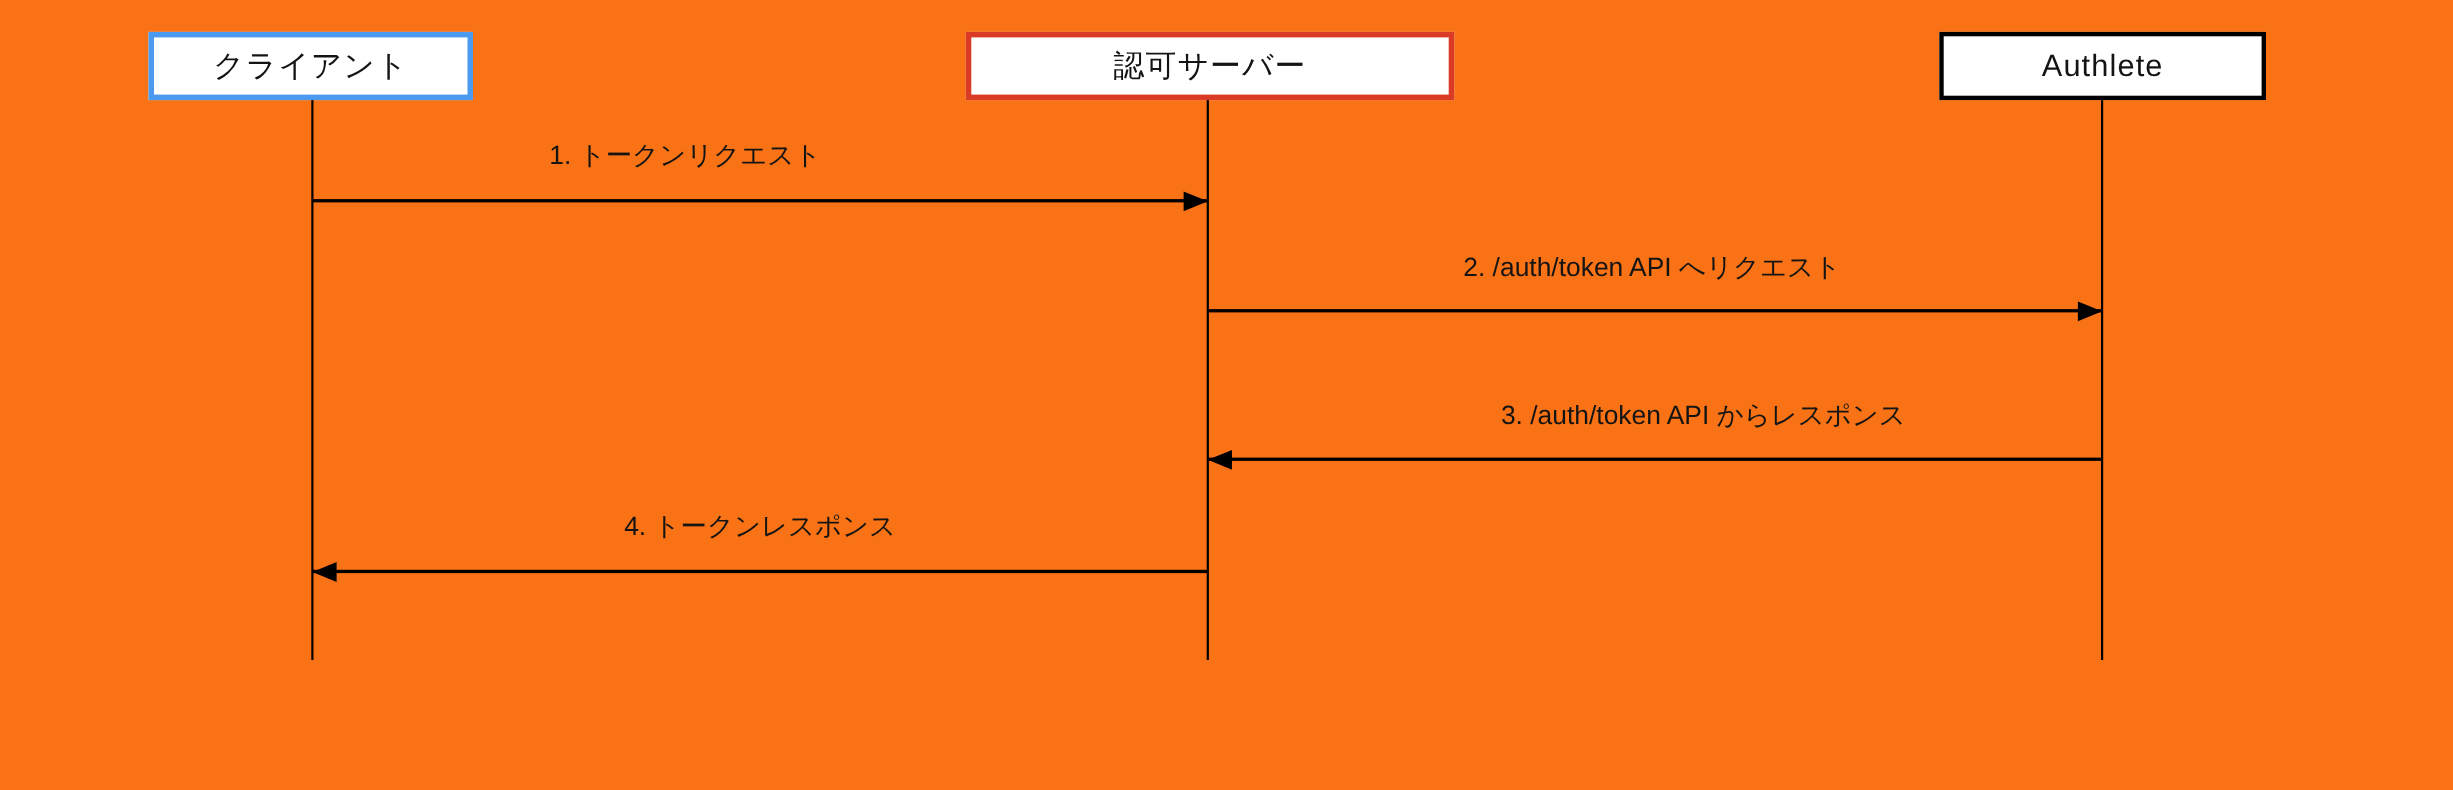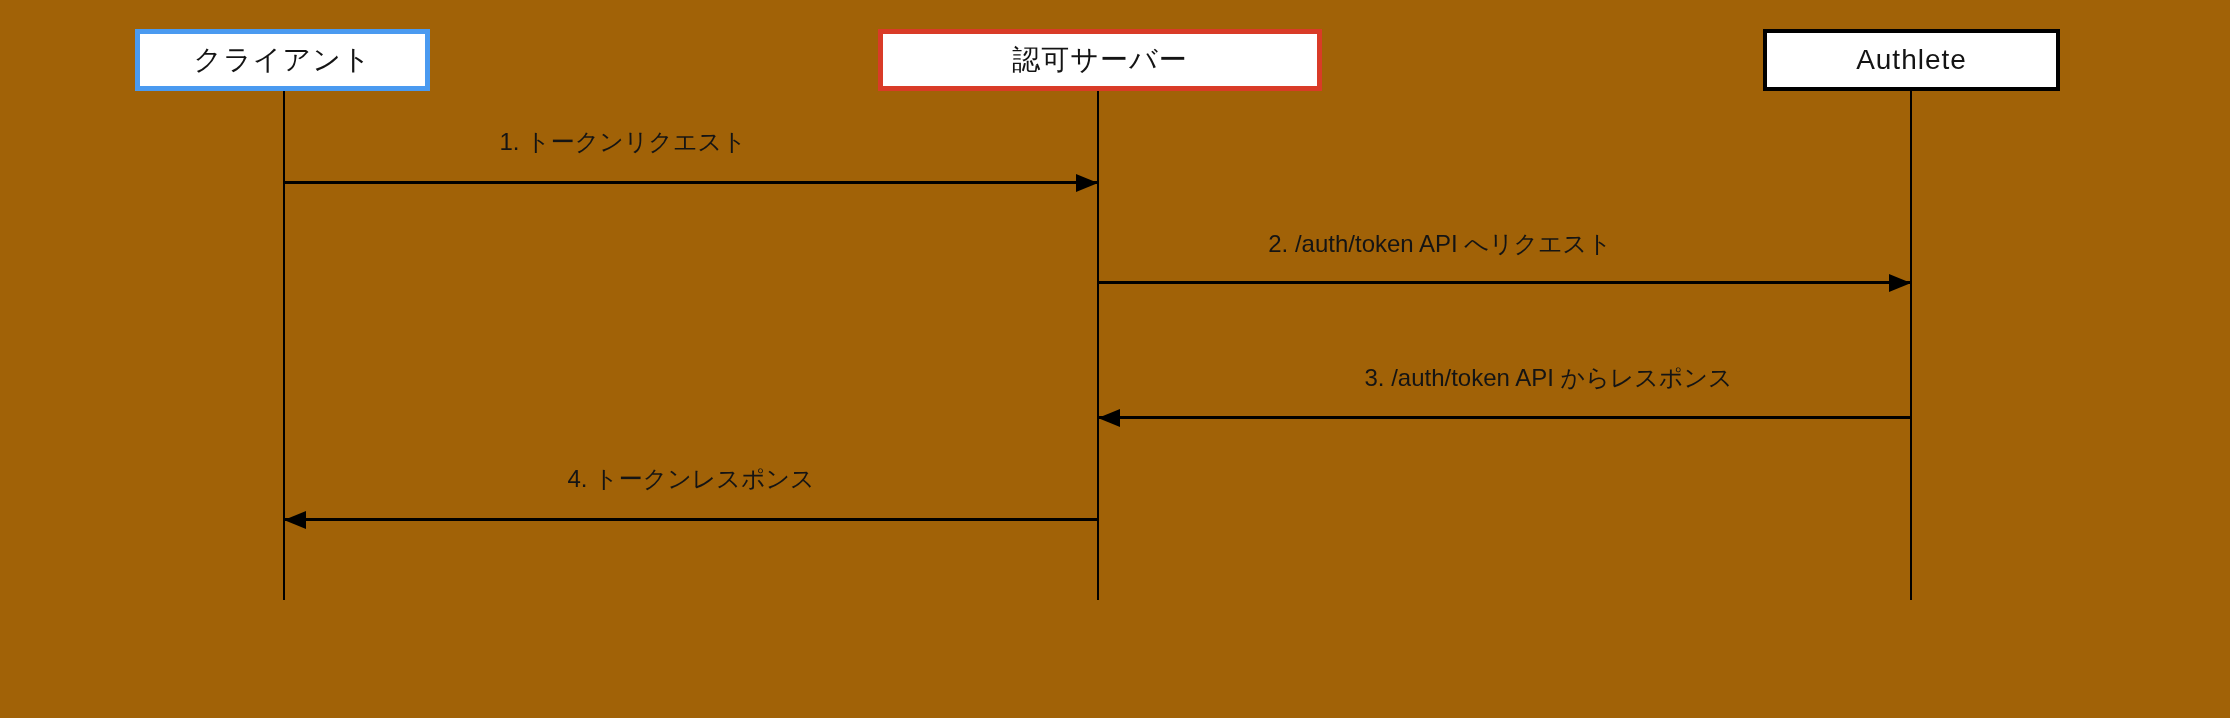--- a/index.html
+++ b/index.html
@@ -4,21 +4,21 @@
 <style>
   html, body {
     margin: 0;
     padding: 0;
     background: #ffffff;
   }
   .canvas {
     position: relative;
     width: 2230px;
     height: 718px;
-    background: #a16207;
+    background: #f97316;
     font-family: "Liberation Sans", "DejaVu Sans", sans-serif;
     color: #141414;
     overflow: hidden;
   }
 
   
   .actor {
     position: absolute;
     top: 29px;
     height: 62px;
@@ -70,21 +70,21 @@
 
   
   .msg-label {
     position: absolute;
     text-align: center;
     font-size: 24px;
     line-height: 32px;
     white-space: nowrap;
   }
   .label-1 { left: 284px;  top: 126px; width: 678px; }
-  .label-2 { left: 1098px; top: 228px; width: 684px; }
+  .label-2 { left: 1160px; top: 228px; width: 684px; }
   .label-3 { left: 1098px; top: 362px; width: 901px; }
   .label-4 { left: 284px;  top: 463px; width: 814px; text-align: center; }
 </style>
 </head>
 <body>
 
 <div class="canvas">
 
   <div class="actor actor-client">
     <span>クライアント</span>

